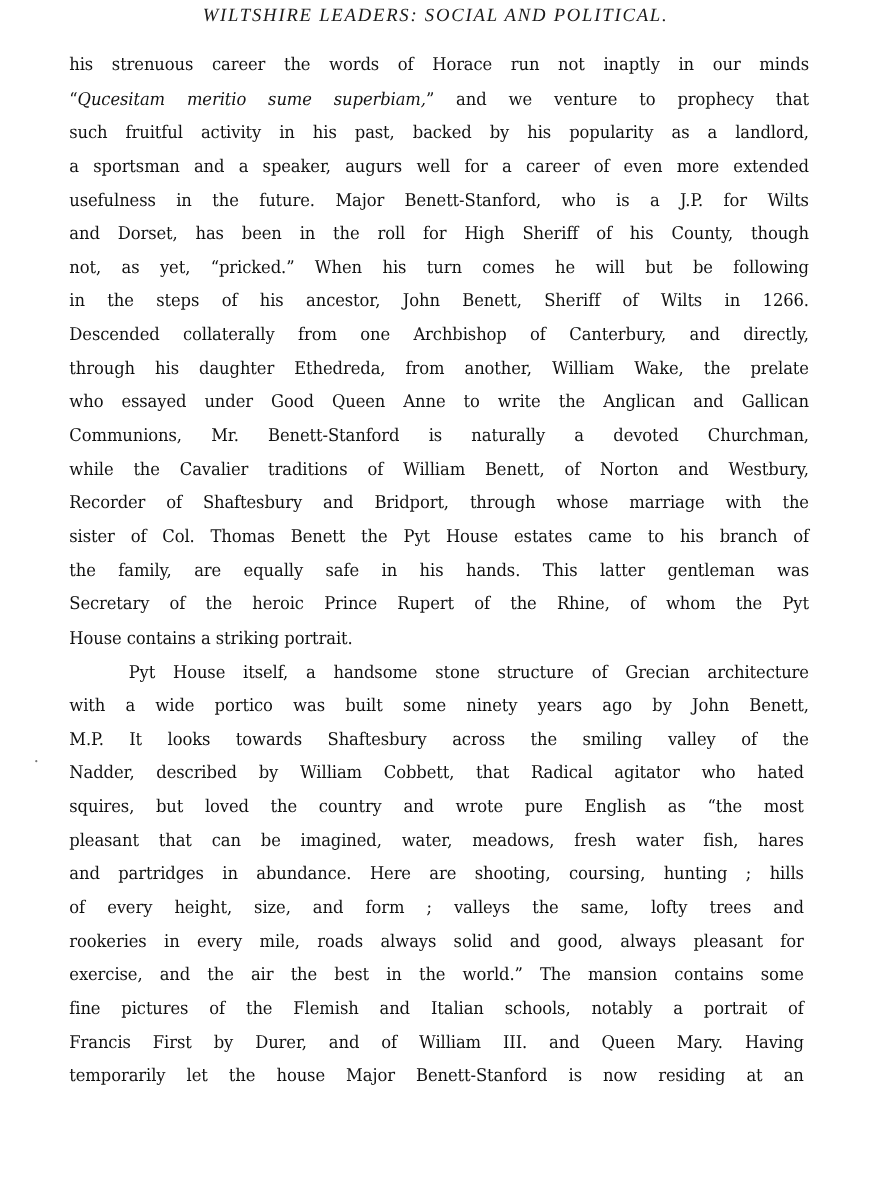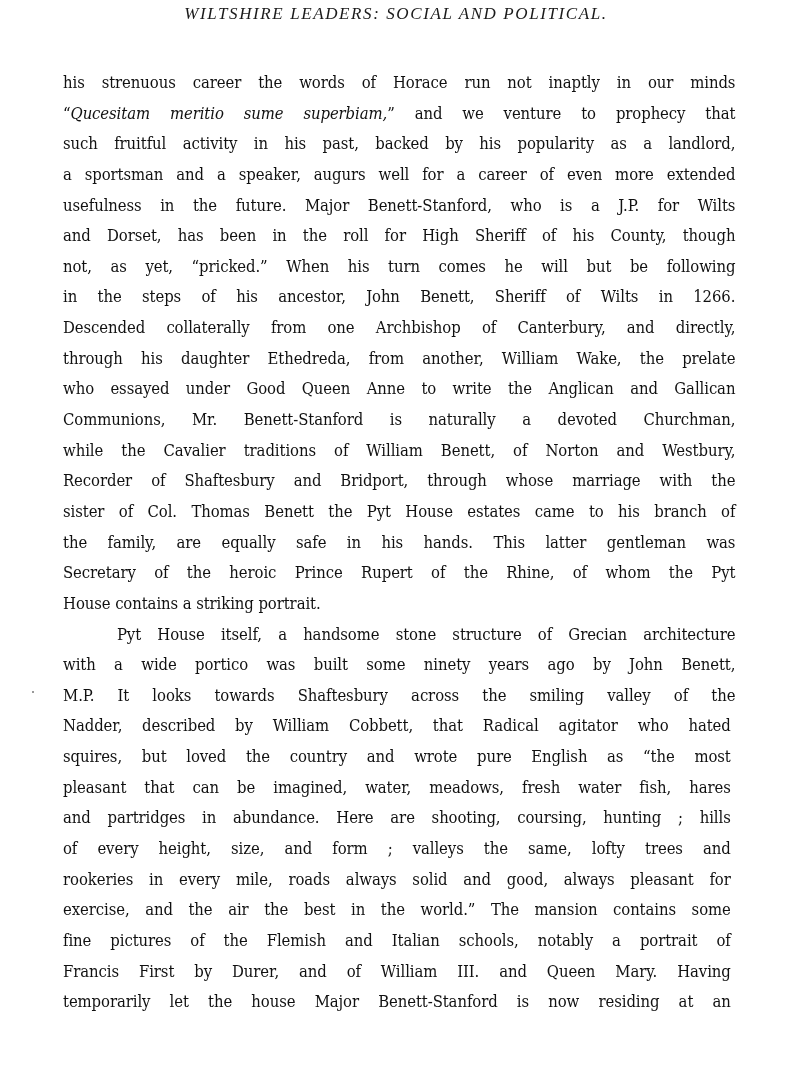--- a/index.html
+++ b/index.html
@@ -31,21 +31,21 @@
     font-style: italic;
     font-size: 17px;
     letter-spacing: 1.6px;
     color: #1a1a1a;
     transform: translateX(-4px);
   }
   .body-text {
     position: absolute;
     left: 63px;
     width: 672px;
-    top: 68px;
+    top: 44px;
   }
   .line {
     display: block;
     height: 30.65px;
     line-height: 30.65px;
     font-family: "DejaVu Serif", serif;
     font-size: 16px;
     white-space: nowrap;
     text-align: justify;
     text-align-last: justify;

